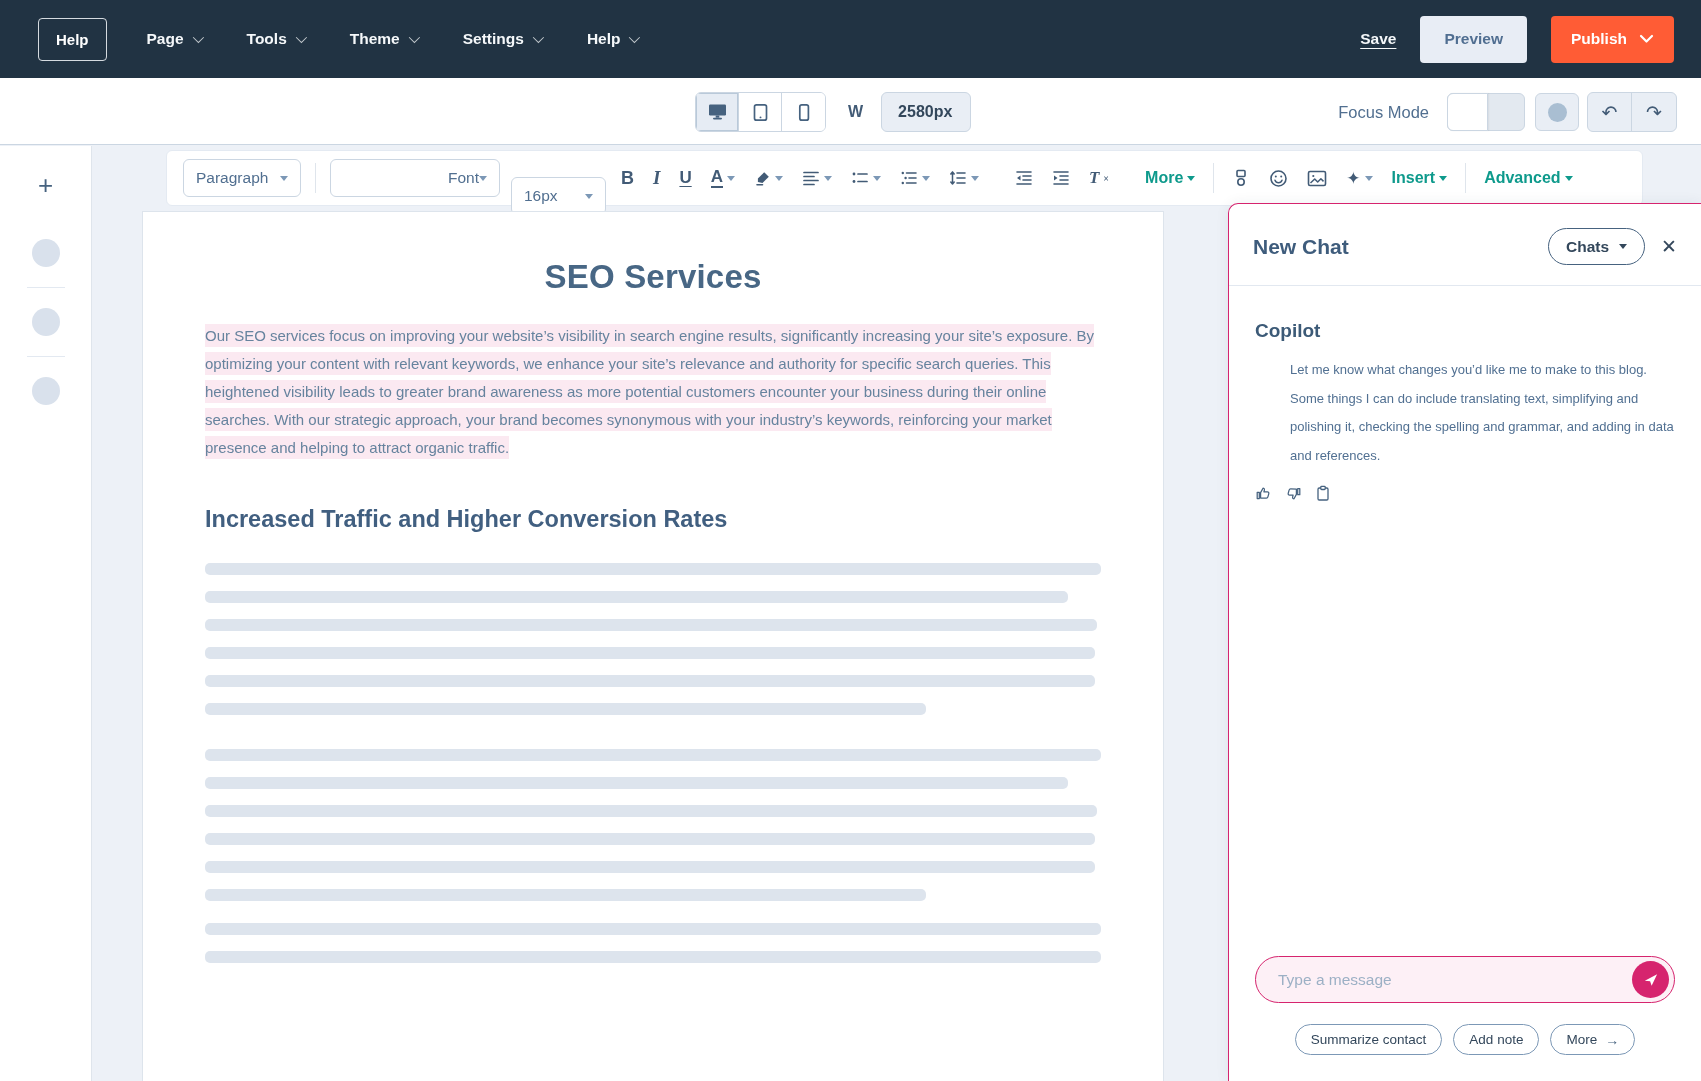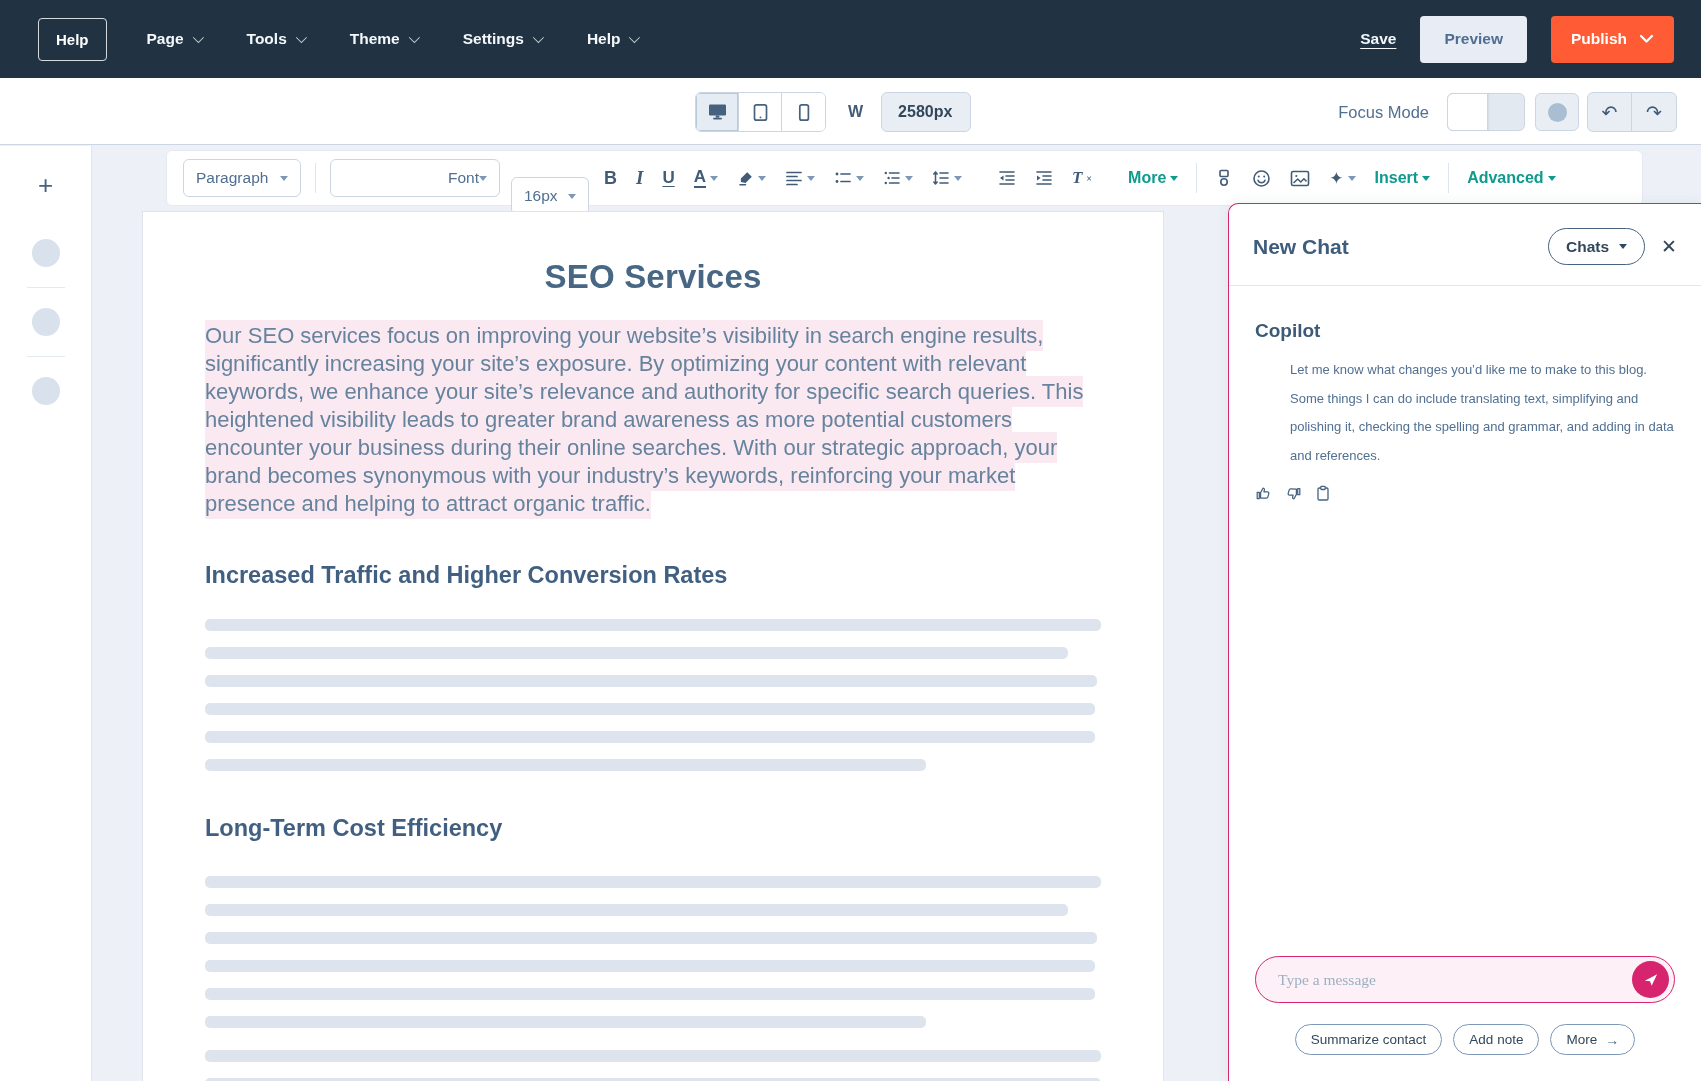--- a/index.html
+++ b/index.html
@@ -43,41 +43,41 @@
   .rail-circle { width:28px; height:28px; border-radius:50%; background:#d9e1ec; margin:0 auto; cursor:pointer; }
   .rail-div { width:38px; height:1px; background:#e3e9f1; margin:20px auto; }
   .c1 { margin-top:38px; }
   .canvas { position:absolute; left:92px; top:0; right:0; bottom:0; background:#edf1f7; overflow:hidden; }
 
   
   .format-bar { position:absolute; left:74px; top:4px; width:1477px; height:56px; background:#fff; border:1px solid #e4eaf2; border-radius:6px; display:flex; align-items:center; padding:0 16px; gap:11px; }
   .select { height:38px; border:1px solid #cbd6e2; border-radius:6px; background:#fff; display:flex; align-items:center; justify-content:space-between; padding:0 12px; font-size:15.5px; color:#516f90; cursor:pointer; }
   .sel-style { width:118px; }
   .sel-font { width:170px;justify-content:flex-end; }
-  .sel-size { width:78px;margin-top:36px; }
+  .sel-size { width:95px;margin-top:36px; }
   .tri { width:0; height:0; border-left:4.5px solid transparent; border-right:4.5px solid transparent; border-top:5.5px solid #7c98b6; }
   .tri-sm { border-left-width:4px; border-right-width:4px; border-top-width:5px; }
   .tri-teal { border-top-color:#0e9a8c; }
   .tri-dark { border-top-color:#33475b; }
   .vdiv { width:1px; height:30px; background:#dfe5ec; margin:0 3px; }
   .tbtn { display:flex; align-items:center; gap:4px; padding:3px 4px; cursor:pointer; color:#425b76; }
   .glyph-b { font-size:18px; font-weight:800; }
   .glyph-i { font-family:"Liberation Serif", serif; font-style:italic; font-weight:700; font-size:19px; }
   .glyph-u { font-size:17px; font-weight:600; text-decoration:underline; text-underline-offset:3px; }
   .glyph-a { font-size:17px; font-weight:700; border-bottom:2.5px solid #425b76; line-height:1.05; }
   .glyph-tx { font-family:"Liberation Serif", serif; font-style:italic; font-weight:700; font-size:17px; }
   .glyph-tx sub { font-size:10px; font-style:normal; }
   .more-label, .insert-label, .advanced-label { color:#0e9a8c; font-size:16px; font-weight:700; }
   .sparkle { font-size:17px; color:#425b76; }
   .fb-gap { width:6px; }
 
   
   .page-card { position:absolute; left:50px; top:65px; width:1022px; bottom:-40px; background:#fff; border:1px solid #dde4ec; padding:46px 62px 0; }
   .doc-h1 { text-align:center; color:#486785; font-size:33px; font-weight:700; letter-spacing:.2px; }
-  .doc-para { margin-top:26px; font-size:22px; line-height:28px; color:#66839e; }
+  .doc-para { margin-top:26px; font-size:15px; line-height:28px; color:#66839e; }
   .doc-para .hl { background:#fbe9f1; padding:3px 0; }
   .doc-h2 { margin-top:44px; color:#415f80; font-size:23.5px; font-weight:700; }
   .skel-group { margin-top:30px; }
   .skel-group .skel-bar { height:12px; border-radius:5px; background:#dde4ed; margin-bottom:16px; }
   .g2 { margin-top:34px; }
   .g3 { margin-top:22px; }
 
   
   .copilot { position:absolute; left:1136px; top:57px; right:0; bottom:0; background:#fff; border-left:1.5px solid #d6246e; border-top:1.5px solid #d6246e; border-top-left-radius:10px; box-shadow:0 0 14px rgba(33,51,67,.07); }
   .cp-header { display:flex; align-items:center; padding:24px 24px 20px; border-bottom:1px solid #e2e8f0; }
@@ -85,21 +85,21 @@
   .chats-pill { margin-left:auto; height:37px; border:1.5px solid #46627f; border-radius:19px; background:#fff; display:flex; align-items:center; gap:10px; padding:0 17px; font-size:15.5px; font-weight:600; color:#33475b; cursor:pointer; }
   .cp-close { margin-left:16px; font-size:19px; color:#33475b; cursor:pointer; line-height:1; }
   .cp-body { padding:34px 26px 0; }
   .cp-sender { font-size:19px; font-weight:700; color:#3c5a77; }
   .cp-msg { margin-top:14px; font-size:13px; line-height:28.5px; color:#517092;margin-left:35px; }
   .cp-actions { margin-top:15px; display:flex; align-items:center; gap:13px; }
   .cp-actions .abtn { cursor:pointer; display:flex; }
   .flip { transform:rotate(180deg); }
   .cp-footer { position:absolute; left:26px; right:26px; bottom:26px; }
   .msg-input-wrap { position:relative; height:47px; border:1.5px solid #d6246e; border-radius:24px; background:#fdf0f6; display:flex; align-items:center; }
-  .msg-input { flex:1; height:100%; background:transparent; border:none; outline:none; border-radius:24px; padding:0 56px 0 22px; font-family:Liberation Serif, serif; font-size:15.5px; color:#737373; }
+  .msg-input { flex:1; height:100%; background:transparent; border:none; outline:none; border-radius:24px; padding:0 56px 0 22px; font-family:Liberation Sans, sans-serif; font-size:15.5px; color:#737373; }
   .msg-input::placeholder { color:#9cb0c5; }
   .send-btn { position:absolute; right:5px; top:4px; width:37px; height:37px; border-radius:50%; background:#d6246e; border:none; display:flex; align-items:center; justify-content:center; cursor:pointer; }
   .quick-row { margin-top:21px; display:flex; justify-content:center; gap:11px; }
   .pill { height:31px; border:1px solid #7c98b6; border-radius:16px; background:#fff; display:flex; align-items:center; gap:8px; padding:0 15px; font-size:13.5px; color:#33475b; font-family:inherit; cursor:pointer; white-space:nowrap; }
   .arrow-r { font-size:14px; color:#46627f; }
 </style>
 </head>
 <body>
 
 <div class="navbar">
@@ -319,21 +319,20 @@
       <p class="doc-para"><span class="hl">Our SEO services focus on improving your website’s visibility in search engine results, significantly increasing your site’s exposure. By optimizing your content with relevant keywords, we enhance your site’s relevance and authority for specific search queries. This heightened visibility leads to greater brand awareness as more potential customers encounter your business during their online searches. With our strategic approach, your brand becomes synonymous with your industry’s keywords, reinforcing your market presence and helping to attract organic traffic.</span></p>
       <h2 class="doc-h2">Increased Traffic and Higher Conversion Rates</h2>
       <div class="skel-group">
           <div class="skel-bar" style="width: 100%;"></div>
           <div class="skel-bar" style="width: 96.3%;"></div>
           <div class="skel-bar" style="width: 99.5%;"></div>
           <div class="skel-bar" style="width: 99.3%;"></div>
           <div class="skel-bar" style="width: 99.3%;"></div>
           <div class="skel-bar" style="width: 80.5%;"></div>
         </div>
-      <h2 class="doc-h2">Long-Term Cost Efficiency</h2>
       <div class="skel-group g2">
           <div class="skel-bar" style="width: 100%;"></div>
           <div class="skel-bar" style="width: 96.3%;"></div>
           <div class="skel-bar" style="width: 99.5%;"></div>
           <div class="skel-bar" style="width: 99.3%;"></div>
           <div class="skel-bar" style="width: 99.3%;"></div>
           <div class="skel-bar" style="width: 80.5%;"></div>
         </div>
       <div class="skel-group g3">
           <div class="skel-bar" style="width: 100%;"></div>

